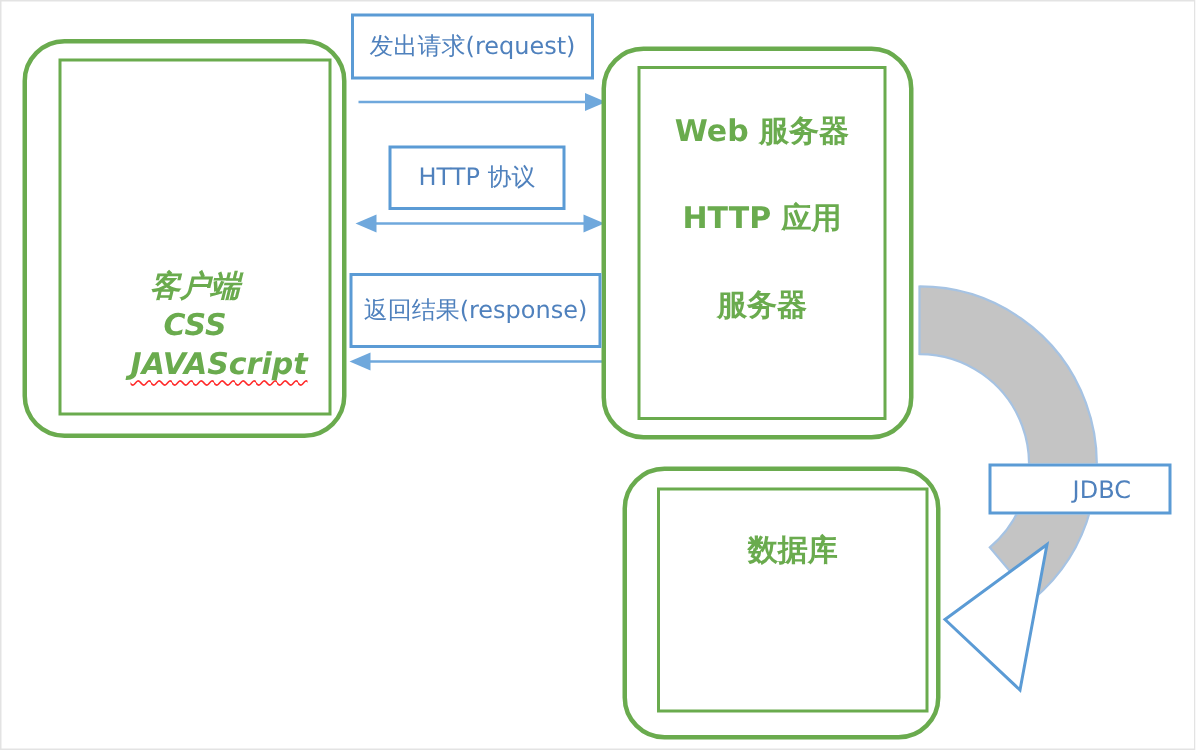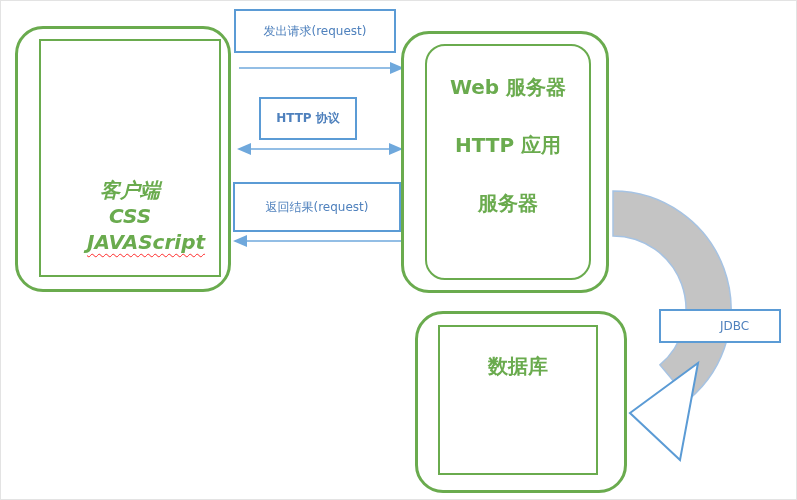--- a/index.html
+++ b/index.html
@@ -50,40 +50,40 @@
     text-underline-offset: 4px;
     margin-left: 32px;
   }
 
   .client-outer { left: 14px;  top: 25px;  width: 216px; height: 266px; }
   .client-inner { left: 38px;  top: 38px;  width: 182px; height: 238px;
                   padding: 20px 0; justify-content: flex-end; font-style: italic; }
 
   .server-outer { left: 400px; top: 30px;  width: 208px; height: 262px; }
   .server-inner { left: 424px; top: 43px;  width: 166px; height: 236px;
-                  padding: 28px 0 0; gap: 32px; border-radius: 20px; }
+                  padding: 28px 0 0; gap: 32px; }
 
   .db-outer     { left: 414px; top: 310px; width: 212px; height: 182px; }
-  .db-inner     { left: 437px; top: 324px; width: 160px; height: 150px;
+  .db-inner     { left: 437px; top: 324px; width: 181px; height: 150px;
                   padding: 26px 0; justify-content: space-between; }
 
   
   .label-box {
     position: absolute;
     border: 2px solid #5b9bd5;
     background: #ffffff;
     color: #4f81bd;
-    font-size: 12px;
+    font-size: 16px;
     display: flex;
     align-items: center;
     justify-content: center;
     white-space: nowrap;
   }
   .label-request  { left: 233px; top: 8px;   width: 162px; height: 44px; }
-  .label-http     { left: 258px; top: 96px;  width: 98px; height: 43px; font-weight: bold; }
+  .label-http     { left: 258px; top: 96px;  width: 118px; height: 43px; }
   .label-response { left: 232px; top: 181px; width: 168px; height: 50px; }
   .label-jdbc     { left: 658px; top: 308px; width: 122px; height: 34px; padding-left: 29px; }
 </style>
 </head>
 <body>
 
 <div class="canvas">
 
   <svg class="arrow-layer" viewBox="0 0 797 500" xmlns="http://www.w3.org/2000/svg">
 
@@ -127,16 +127,16 @@
     <div class="node-text">服务器</div>
   </div>
 
   <div class="node-outer db-outer"></div>
   <div class="node-inner db-inner">
     <div class="node-text">数据库</div>
   </div>
 
   <div class="label-box label-request">发出请求(request)</div>
   <div class="label-box label-http">HTTP 协议</div>
-  <div class="label-box label-response">返回结果(request)</div>
+  <div class="label-box label-response">返回结果(response)</div>
   <div class="label-box label-jdbc">JDBC</div>
 
 </div>
 
 </body></html>

